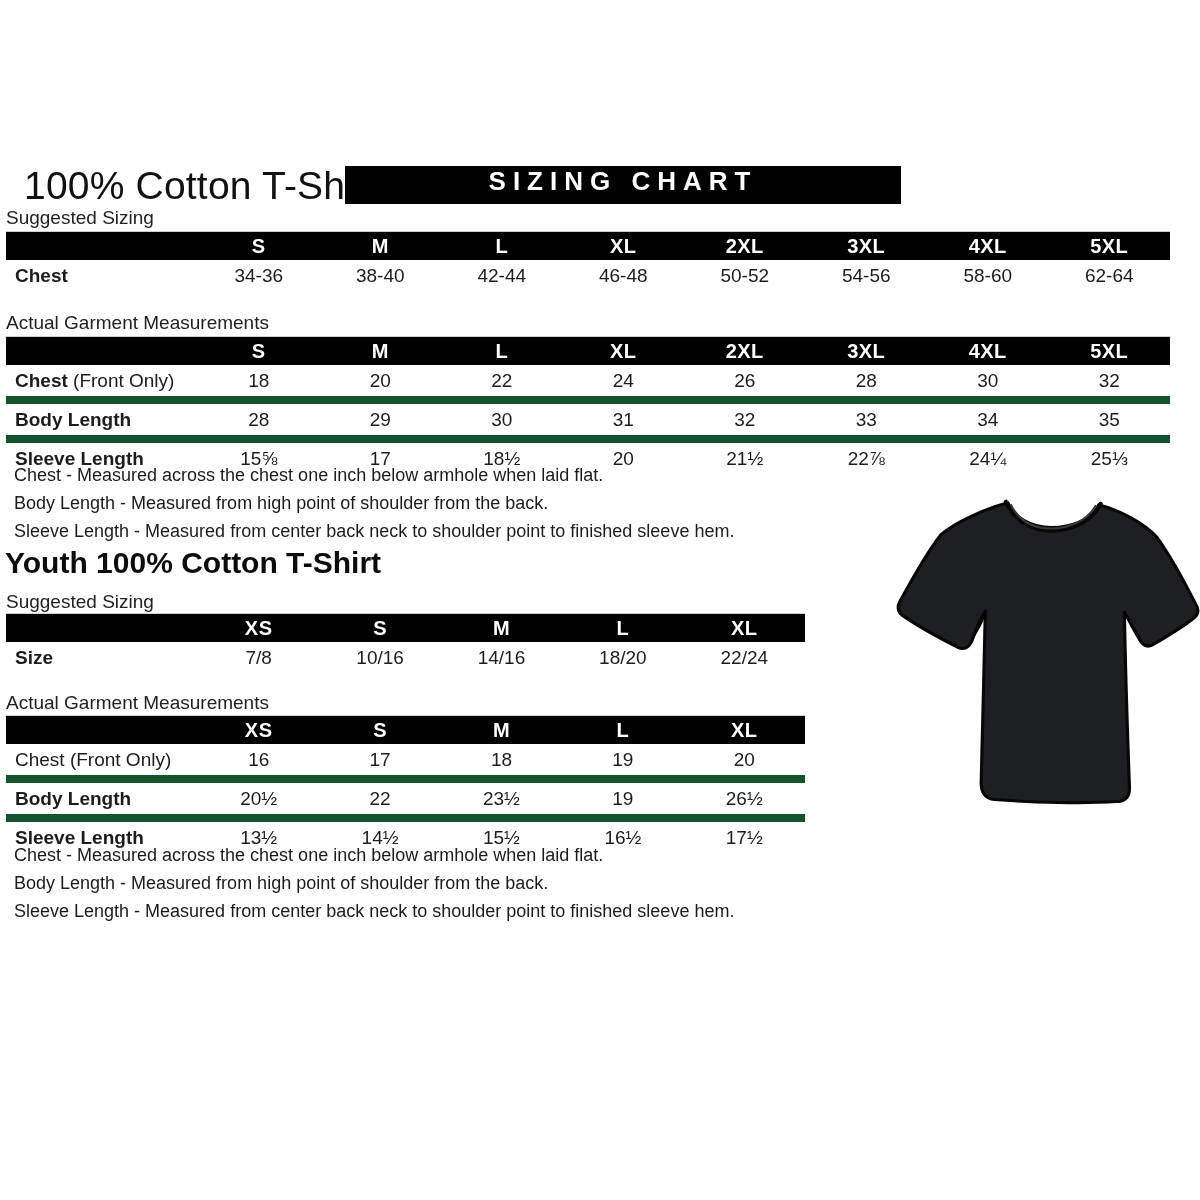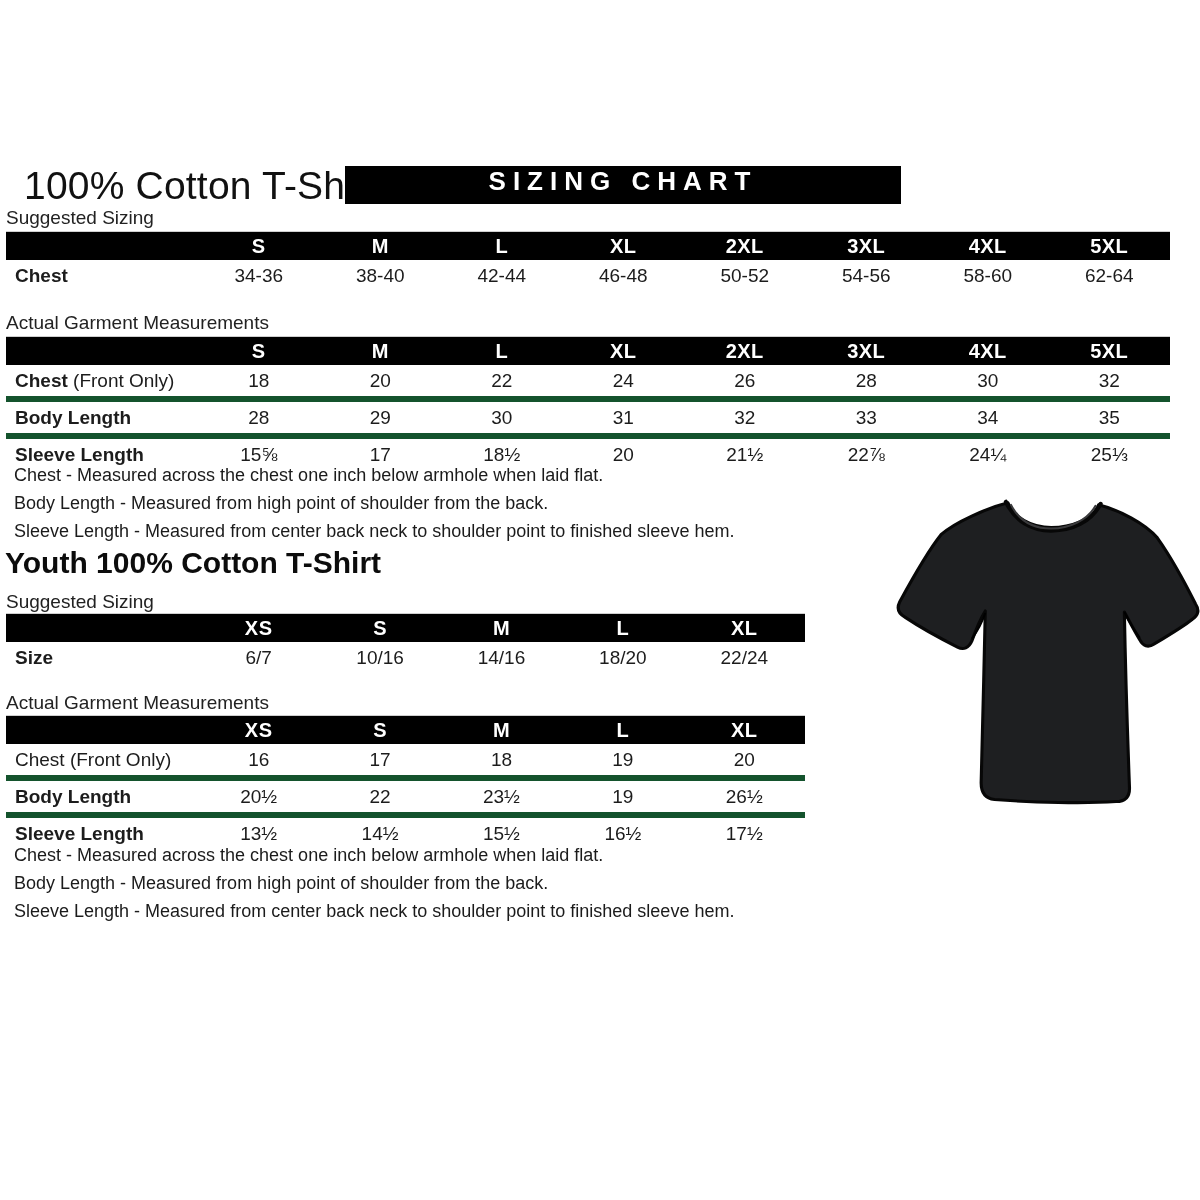--- a/index.html
+++ b/index.html
@@ -26,21 +26,21 @@
   table.youth { width:799px; }
   table.sizing-table th {
     background:#000; color:#fff; font-weight:bold; font-size:20px;
     height:28px; text-align:center; padding:0; letter-spacing:0.5px;
   }
   table.sizing-table td {
     font-size:19px; text-align:center; height:31px; padding:0; color:#1c1c1c;
   }
   table.sizing-table td.row-label { text-align:left; padding-left:9px; }
   table.sizing-table td.row-label .lbl-bold { font-weight:bold; }
-  table.ruled tbody tr + tr td { border-top:6px solid #14532d; }
+  table.ruled tbody tr + tr td { border-top:8px solid #14532d; }
 
   .notes { font-size:18px; line-height:28px; color:#1b1b1b; }
   .notes div { white-space:nowrap; }
 
   .tshirt-wrap { left:888px; top:476px; width:312px; height:340px; }
 </style>
 </head>
 <body>
 
 <div class="abs adult-title">100% Cotton T-Shirt</div>
@@ -150,21 +150,21 @@
         <th>XS</th>
         <th>S</th>
         <th>M</th>
         <th>L</th>
         <th>XL</th>
       </tr>
     </thead>
     <tbody>
       <tr>
         <td class="row-label"><span class="lbl-bold">Size</span></td>
-        <td>6/7</td>
+        <td>7/8</td>
         <td>10/16</td>
         <td>14/16</td>
         <td>18/20</td>
         <td>22/24</td>
       </tr>
     </tbody>
   </table>
 
 <div class="abs section-label" style="left:6px; top:692px;">Actual Garment Measurements</div>
 

